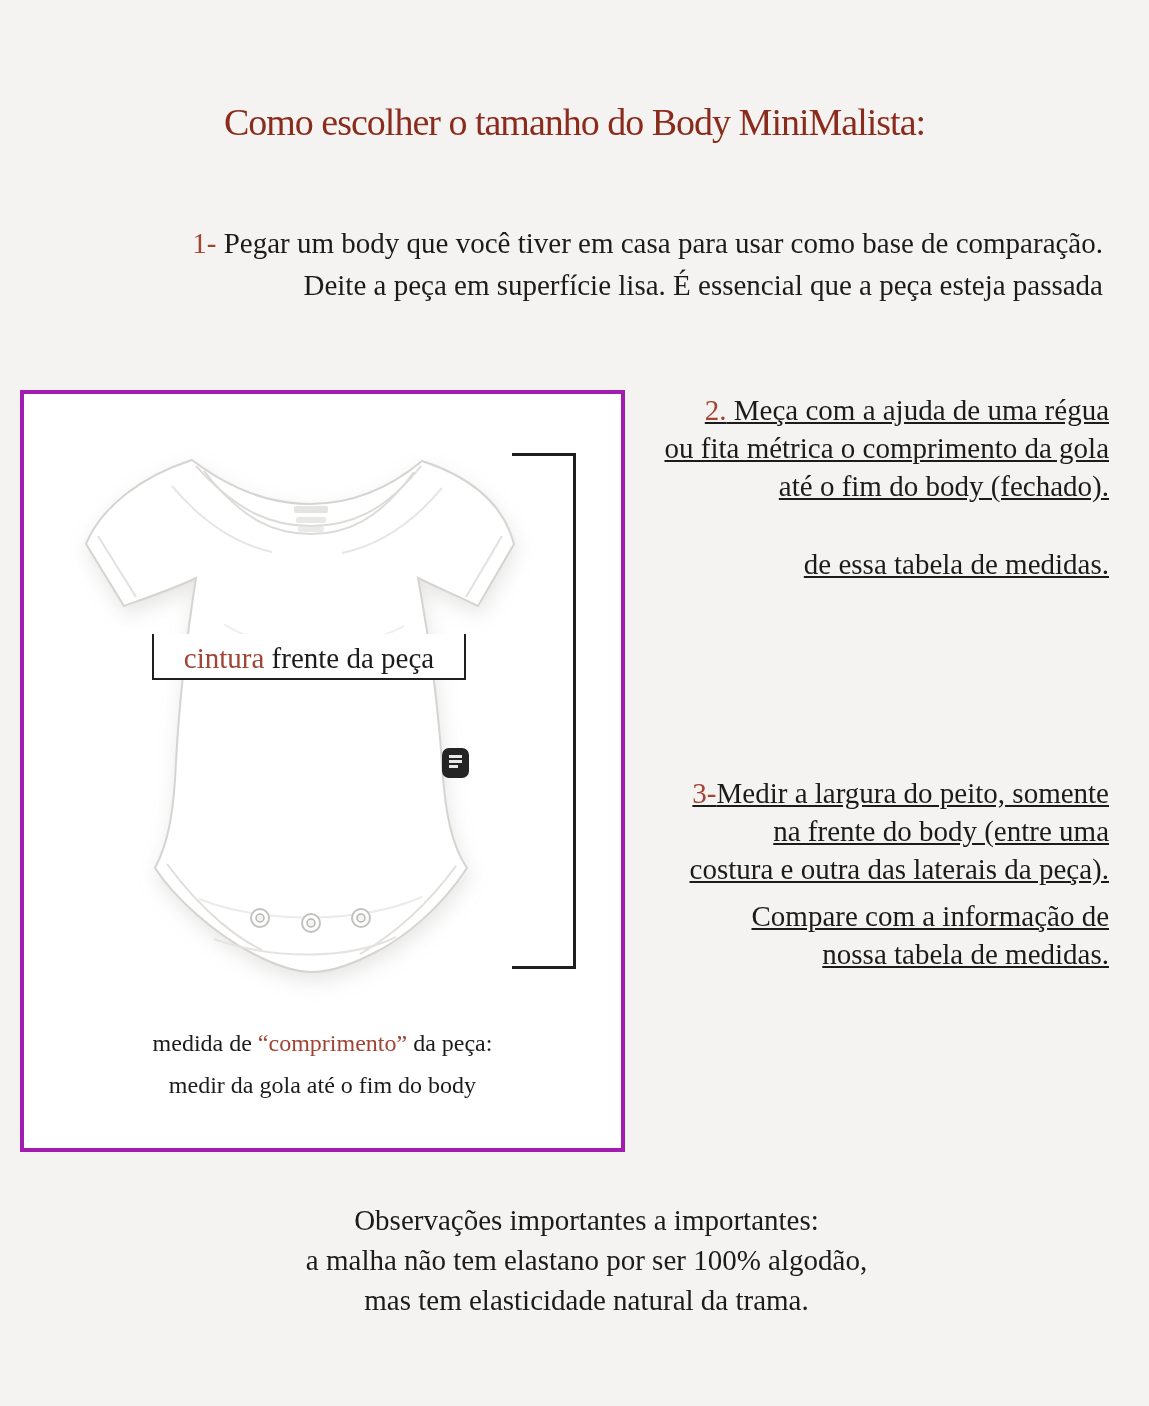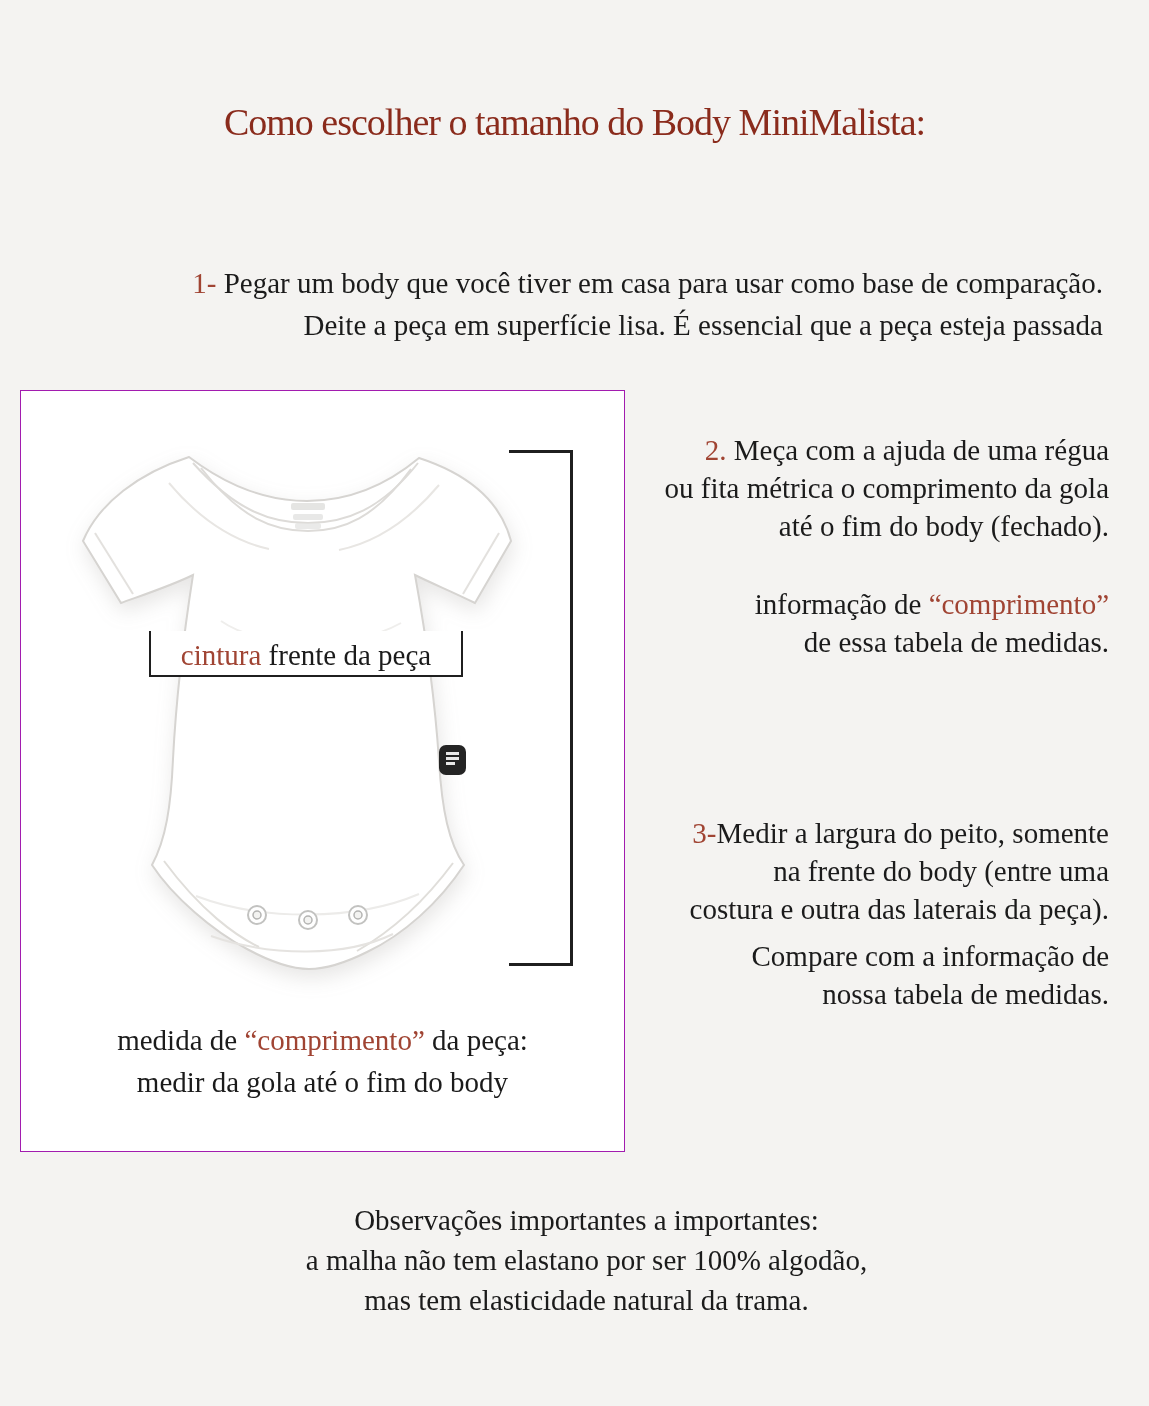--- a/index.html
+++ b/index.html
@@ -8,51 +8,51 @@
     background:#f4f3f1;
     font-family:"Liberation Serif","DejaVu Serif",serif;
     color:#1b1b1b;
   }
   .red{color:#a04433;}
   .page-title{
     position:absolute;top:100px;left:0;width:1149px;
     text-align:center;font-size:38px;letter-spacing:-1px;
     color:#8a2b1c;white-space:nowrap;
   }
-  .para{font-size:29px;margin-top:40px;}
+  .para{font-size:29px;}
   .step1{
     position:absolute;top:222px;right:46px;width:1020px;
     text-align:right;line-height:42px;
   }
-  .rightcol{position:absolute;right:40px;text-align:right;line-height:38px;width:500px;}
+  .rightcol{position:absolute;right:40px;text-align:right;line-height:38px;width:500px;text-decoration:underline;}
   .p-step2{top:391px;}
   .p-complen{top:545px;}
   .p-step3{top:774px;}
   .p-compwaist{top:897px;}
   .image-box{
     position:absolute;left:20px;top:390px;width:605px;height:762px;
-    background:#ffffff;border:1px solid #a21caf;box-sizing:border-box;
+    background:#ffffff;border:4px solid #a21caf;box-sizing:border-box;
   }
   .bodysuit-svg{position:absolute;left:0;top:0;}
   .waist-label{
     position:absolute;left:128px;top:240px;width:314px;height:46px;
     background:#ffffff;
     border-left:2px solid #1f1f1f;border-right:2px solid #1f1f1f;border-bottom:2px solid #1f1f1f;
     box-sizing:border-box;
     display:flex;align-items:flex-end;justify-content:center;
     font-size:29px;line-height:40px;white-space:nowrap;
   }
   .length-bracket{
     position:absolute;left:488px;top:59px;width:64px;height:516px;
     border-top:3px solid #1f1f1f;border-right:3px solid #1f1f1f;border-bottom:3px solid #1f1f1f;
     box-sizing:border-box;
   }
   .box-caption{
     position:absolute;left:0;right:0;top:628px;
-    text-align:center;font-size:29px;line-height:42px;
+    text-align:center;font-size:24px;line-height:42px;
   }
   .observations{
     position:absolute;top:1200px;left:24px;width:1125px;
     text-align:center;font-size:29px;line-height:40px;
   }
 </style>
 </head>
 <body>
 
 <div class="page-title">Como escolher o tamanho do Body MiniMalista:</div>
@@ -134,21 +134,20 @@
   </div>
 </div>
 
 <div class="para rightcol p-step2">
   <div><span class="red">2.</span><span> Meça com a ajuda de uma régua</span></div>
   <div>ou fita métrica o comprimento da gola</div>
   <div>até o fim do body (fechado).</div>
 </div>
 
 <div class="para rightcol p-complen">
-  <div><span>informação de </span><span class="red">“comprimento”</span></div>
   <div>de essa tabela de medidas.</div>
 </div>
 
 <div class="para rightcol p-step3">
   <div><span class="red">3-</span><span>Medir a largura do peito, somente</span></div>
   <div>na frente do body (entre uma</div>
   <div>costura e outra das laterais da peça).</div>
 </div>
 
 <div class="para rightcol p-compwaist">

